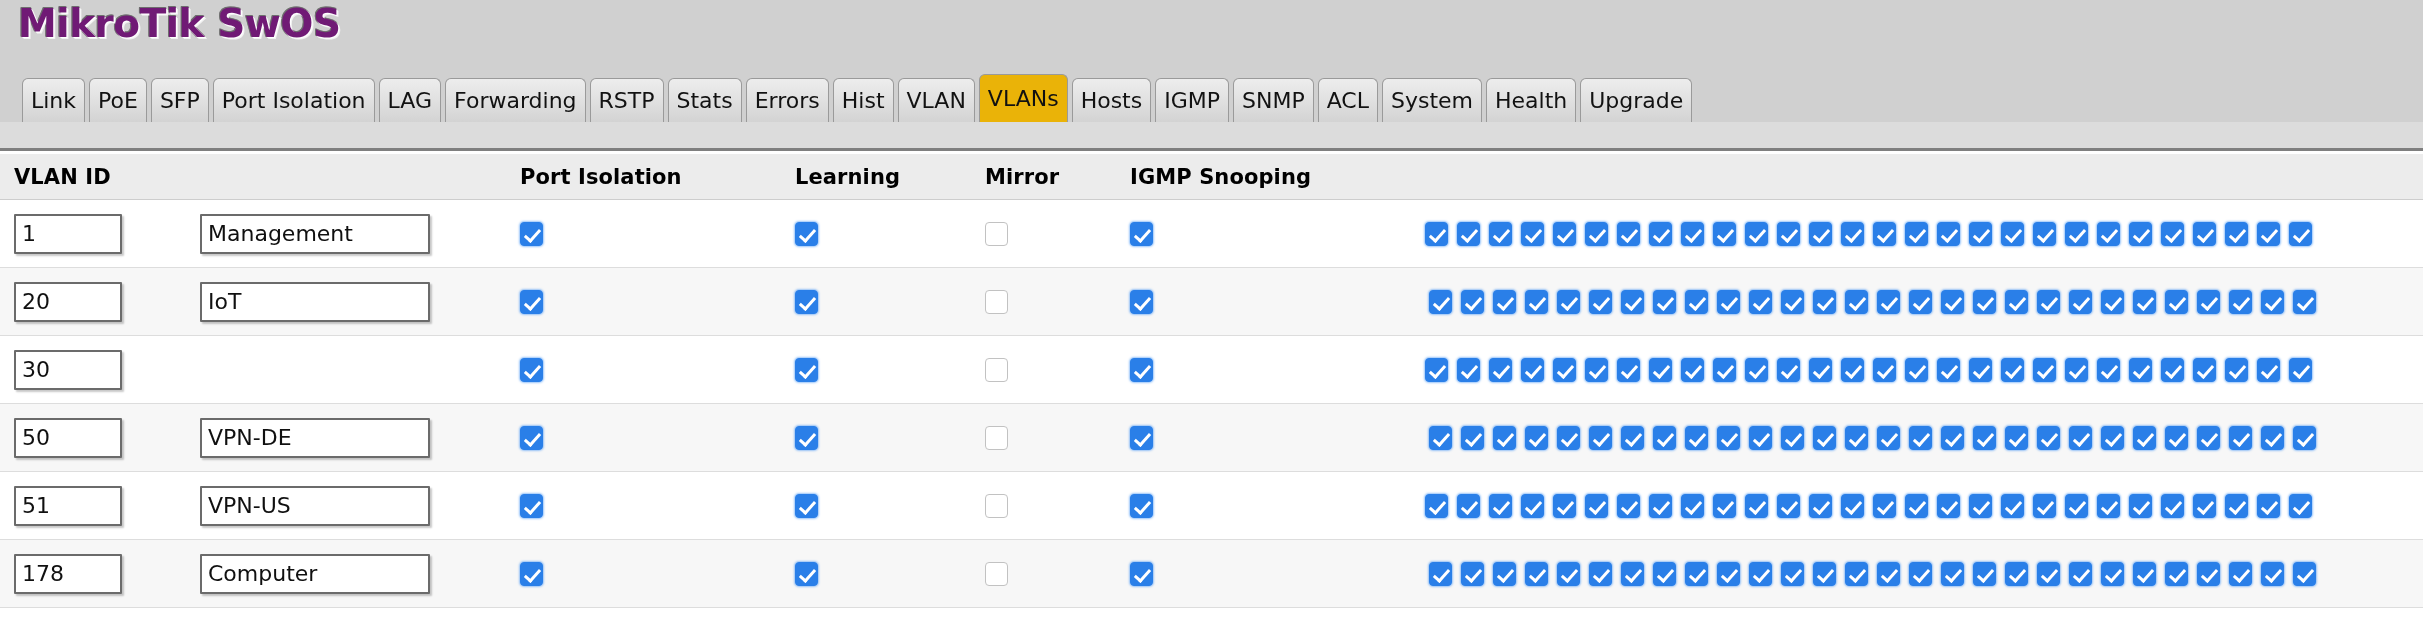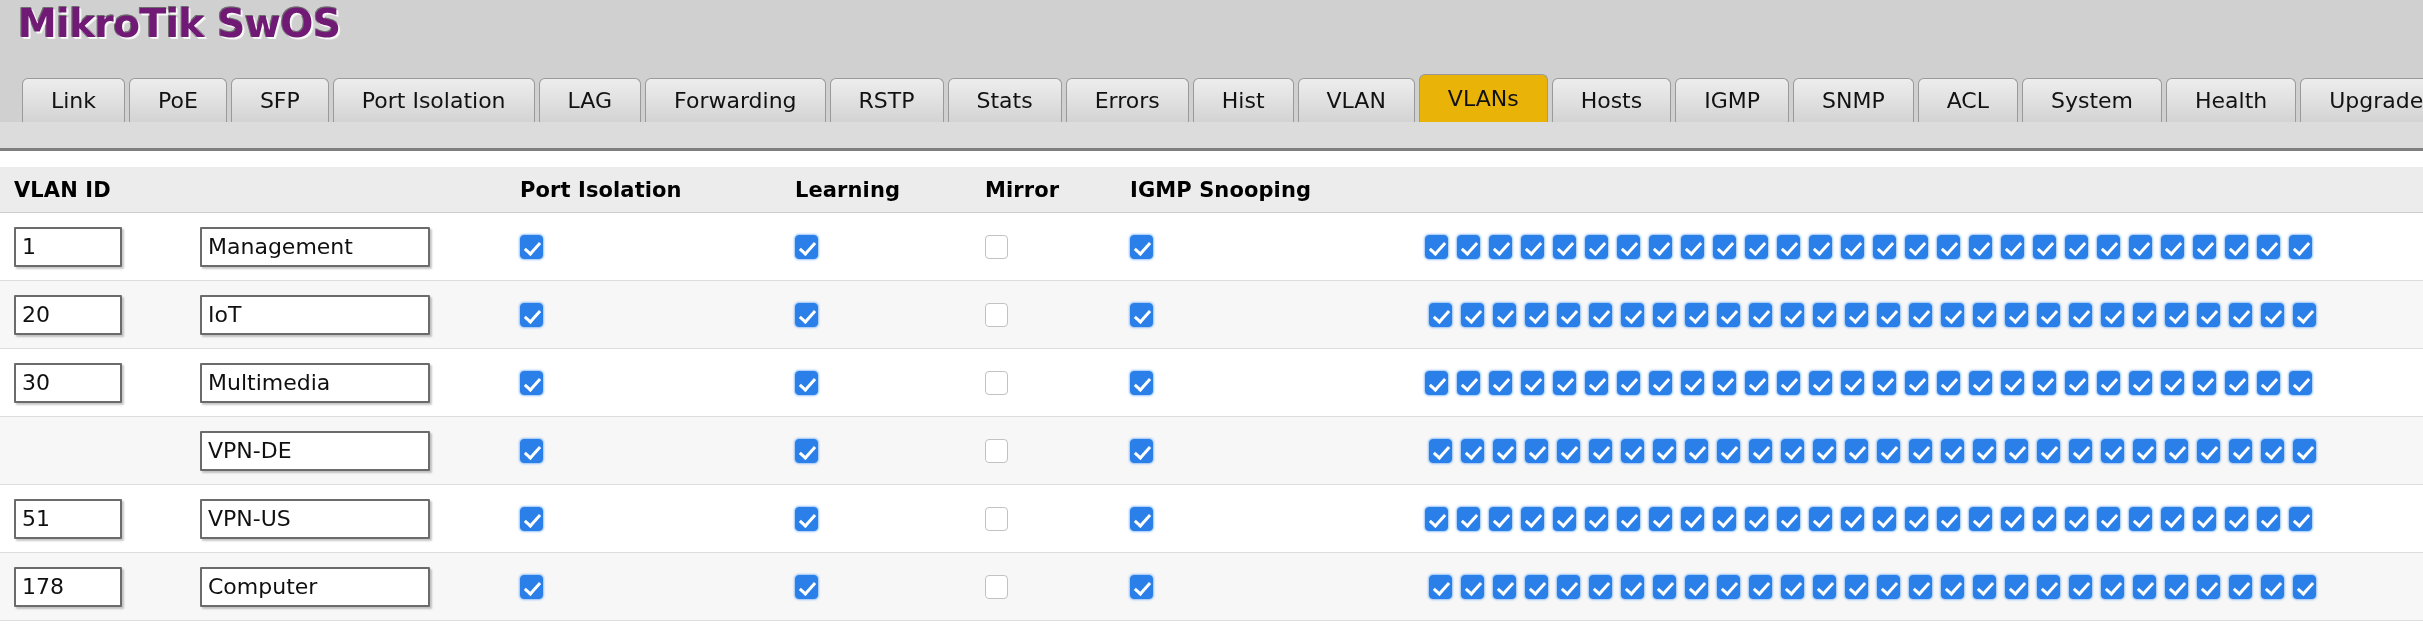--- a/index.html
+++ b/index.html
@@ -68,21 +68,21 @@
     align-items: flex-end;
     gap: 4px;
     height: 52px;
   }
   .tab {
     position: relative;
     display: flex;
     align-items: center;
     justify-content: center;
     height: 44px;
-    padding: 0 28px;
+    padding: 0 8px;
     box-sizing: border-box;
     font-size: 22px;
     line-height: 1;
     color: #121212;
     background: linear-gradient(to bottom, #ededed 0%, #e2e2e2 45%, #d3d3d3 100%);
     border: 1px solid #9a9a9a;
     border-bottom: none;
     border-radius: 6px 6px 0 0;
     white-space: nowrap;
     cursor: pointer;
@@ -106,21 +106,20 @@
     border-bottom: 3px solid #7f7f7f;
     box-sizing: border-box;
   }
 
   
   .table {
     position: absolute;
     left: 0;
     top: 154px;
     width: 2124px;
-    margin-top: 13px;
   }
   .row {
     position: relative;
     display: block;
     width: 2423px;
     box-sizing: border-box;
   }
   .head-row {
     height: 46px;
     background: #ececec;
@@ -402,23 +401,20 @@
               <span class="cb on"></span>
               <span class="cb on"></span>
               <span class="cb on"></span>
             </div>
           </div>
         </div>
         <div class="row data-row">
           <div class="cell c-vlanid">
             <input type="text" class="txtbox vlanid" value="30" style="">
           </div>
-          <div class="cell c-name">
-            <input type="text" class="txtbox vname" value="Multimedia" style="">
-          </div>
           <div class="cell c-portiso">
             <span class="cb on"></span>
           </div>
           <div class="cell c-learn">
             <span class="cb on"></span>
           </div>
           <div class="cell c-mirror">
             <span class="cb off"></span>
           </div>
           <div class="cell c-igmp">
@@ -451,20 +447,23 @@
               <span class="cb on"></span>
               <span class="cb on"></span>
               <span class="cb on"></span>
               <span class="cb on"></span>
               <span class="cb on"></span>
               <span class="cb on"></span>
             </div>
           </div>
         </div>
         <div class="row data-row alt">
+          <div class="cell c-vlanid">
+            <input type="text" class="txtbox vlanid" value="50" style="">
+          </div>
           <div class="cell c-name">
             <input type="text" class="txtbox vname" value="VPN-DE" style="">
           </div>
           <div class="cell c-portiso">
             <span class="cb on"></span>
           </div>
           <div class="cell c-learn">
             <span class="cb on"></span>
           </div>
           <div class="cell c-mirror">

